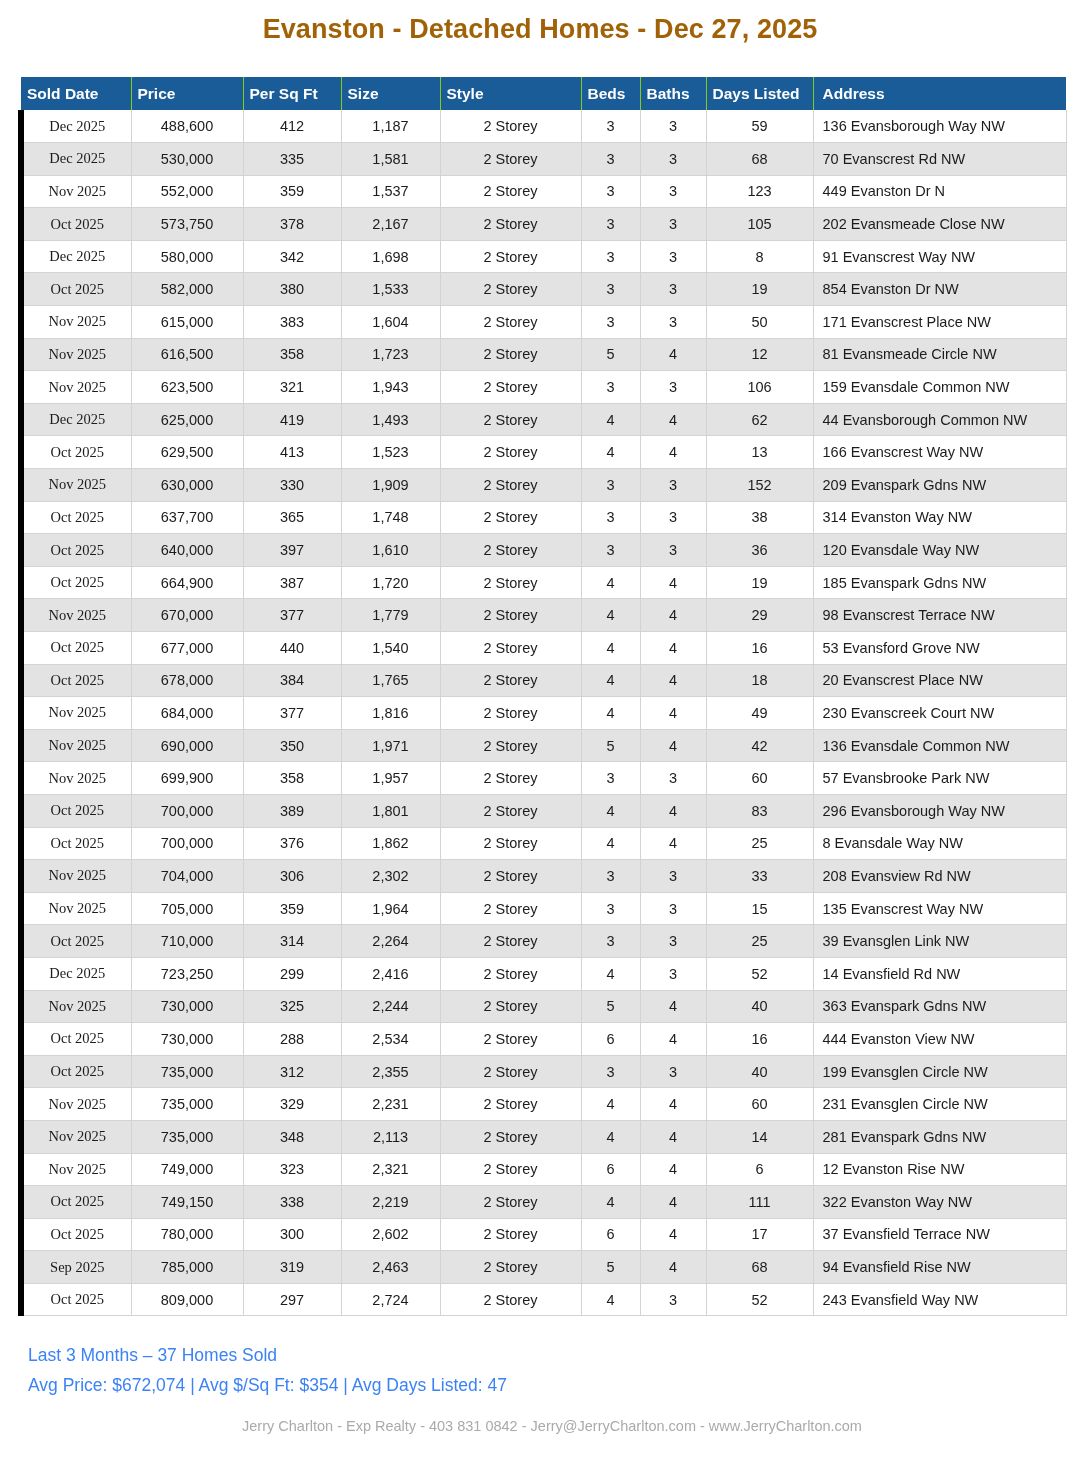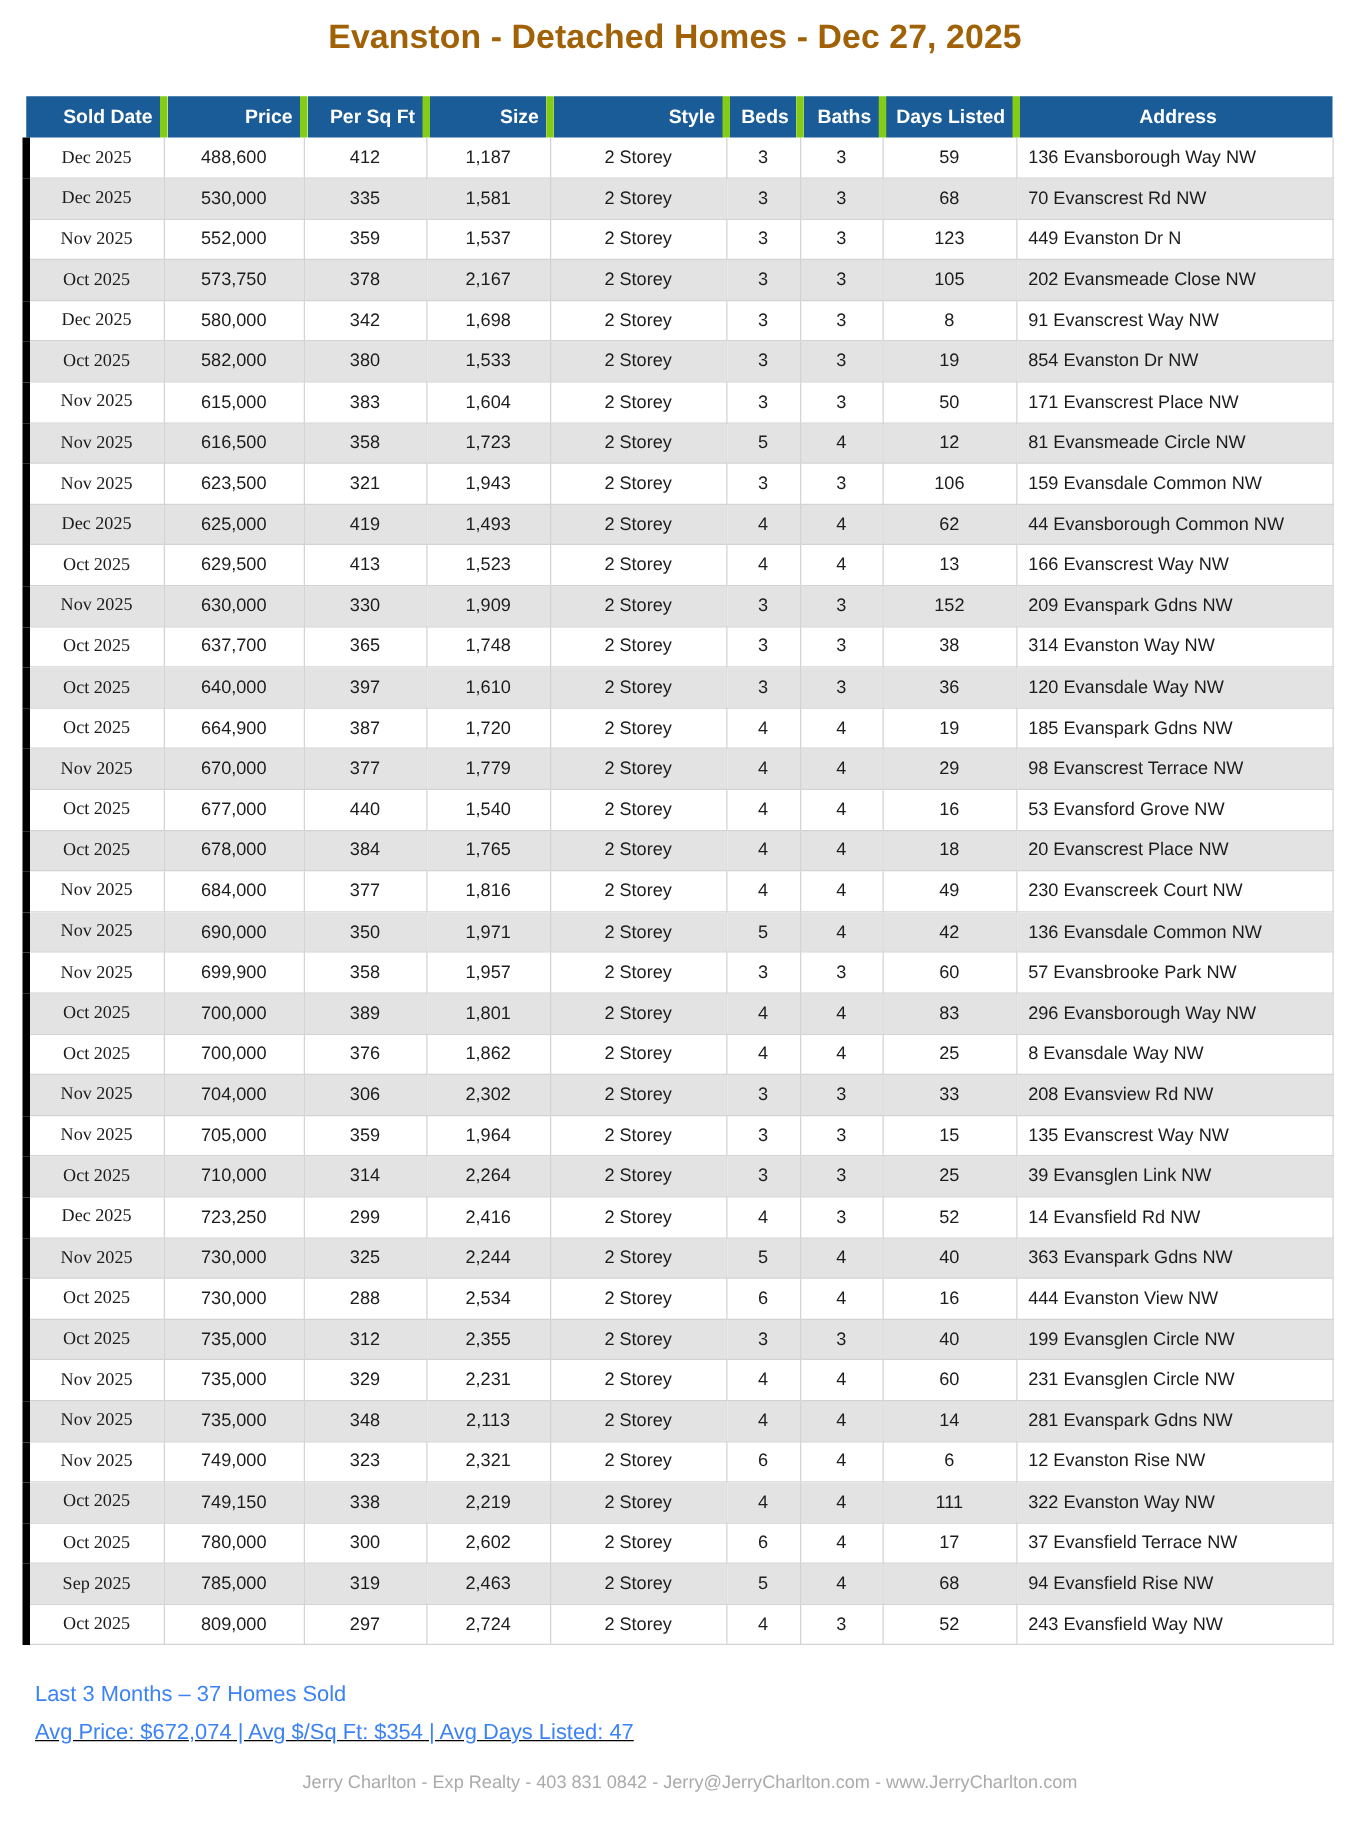--- a/index.html
+++ b/index.html
@@ -50,32 +50,32 @@
     color: #1c1c1c;
   }
   table.sales thead th {
     background: #1a5c98;
     color: #ffffff;
     font-weight: bold;
     font-size: 15.5px;
     height: 33px;
     line-height: 33px;
     padding: 0 6px;
-    border-right: 6px solid #84cc16;
+    border-right: 1px solid #84cc16;
     box-sizing: border-box;
-    text-align: right;
+    text-align: left;
     vertical-align: middle;
     white-space: nowrap;
     overflow: hidden;
   }
   table.sales thead th:last-child {
     border-right: none;
   }
   table.sales thead th.left {
-    text-align: center;
+    text-align: left;
     padding-left: 9px;
   }
   table.sales tbody td {
     height: 32.6px;
     padding: 0 6px;
     border: 1px solid #d3d3d3;
     border-top: none;
     box-sizing: border-box;
     text-align: center;
     vertical-align: middle;
@@ -108,21 +108,21 @@
   col.c-days  { width: 107px; }
   col.c-addr  { width: 253px; }
 
   
   .summary {
     position: absolute;
     left: 28px;
     width: 1000px;
   }
   .summary-line1 { top: 1345px; }
-  .summary-line2 { top: 1375px; text-decoration: underline; }
+  .summary-line2 { top: 1375px; }
   .summary div.s-text {
     font-size: 17.5px;
     color: #3b82f6;
     white-space: nowrap;
   }
 
   
   .footer {
     position: absolute;
     top: 1418px;

